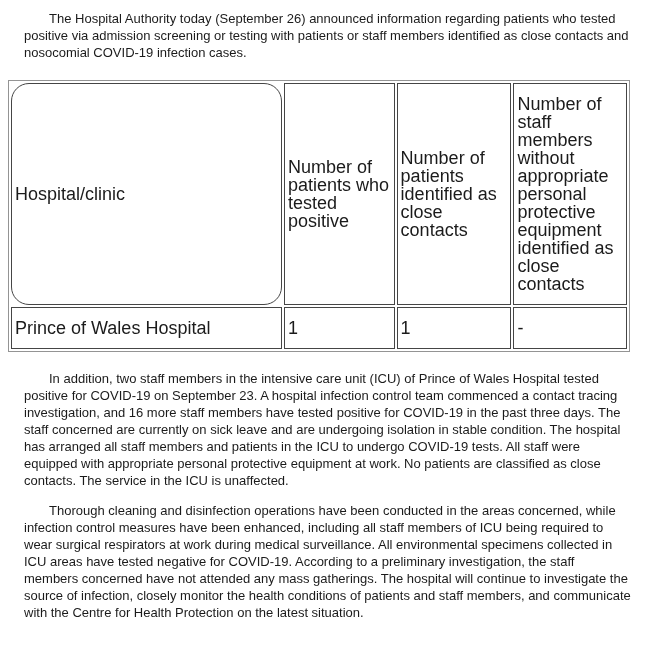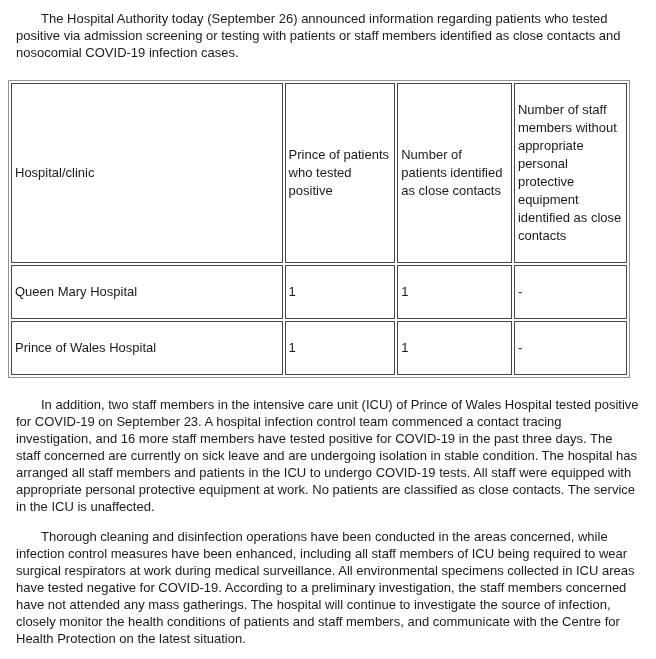--- a/index.html
+++ b/index.html
@@ -12,74 +12,68 @@
     font-family: "Liberation Sans", "DejaVu Sans", sans-serif;
     font-size: 13px;
     color: #1b1b1b;
   }
   .page {
     padding: 8px;
     box-sizing: border-box;
     width: 656px;
   }
   p.para {
-    margin: 13px 8px;
+    margin: 13px 16px;
     line-height: 17px;
     text-indent: 25px;
     text-align: left;
   }
   p.para.first {
     margin-top: 2px;
   }
   table.stats {
     border-collapse: separate;
     border-spacing: 2px;
     border: 1px solid #949494;
     margin: 19px 0 18px 0;
     width: 622px;
   }
   table.stats th,
   table.stats td {
     border: 1px solid #454545;
-    padding: 17px 3px;
+    padding: 11px 3px;
     font-weight: normal;
     text-align: left;
     vertical-align: middle;
     line-height: 18px;
-    font-size: 13px;
+    font-size: 18px;
     color: #1b1b1b;
   }
-  .col-hospital   { width: 268px; }
+  .col-hospital   { width: 268px; border-radius: 18px; }
   .col-positive   { width: 104px; }
   .col-contacts   { width: 108px; }
   .col-staff-ppe  { width: 106px; }
 </style>
 </head>
 <body>
 
 <div class="page">
 
   <p class="para first">The Hospital Authority today (September 26) announced information regarding patients who tested positive via admission screening or testing with patients or staff members identified as close contacts and nosocomial COVID-19 infection cases.</p>
 
 
   <table class="stats">
     <tbody>
       <tr>
         <th class="col-hospital">Hospital/clinic</th>
-        <th class="col-positive">Prince of patients who tested positive</th>
+        <th class="col-positive">Number of patients who tested positive</th>
         <th class="col-contacts">Number of patients identified as close contacts</th>
         <th class="col-staff-ppe">Number of staff members without appropriate personal protective equipment identified as close contacts</th>
       </tr>
 
-      <tr>
-        <td>Queen Mary Hospital</td>
-        <td>1</td>
-        <td>1</td>
-        <td>-</td>
-      </tr>
 
 
 
       <tr>
         <td>Prince of Wales Hospital</td>
         <td>1</td>
         <td>1</td>
         <td>-</td>
       </tr>
     </tbody>

